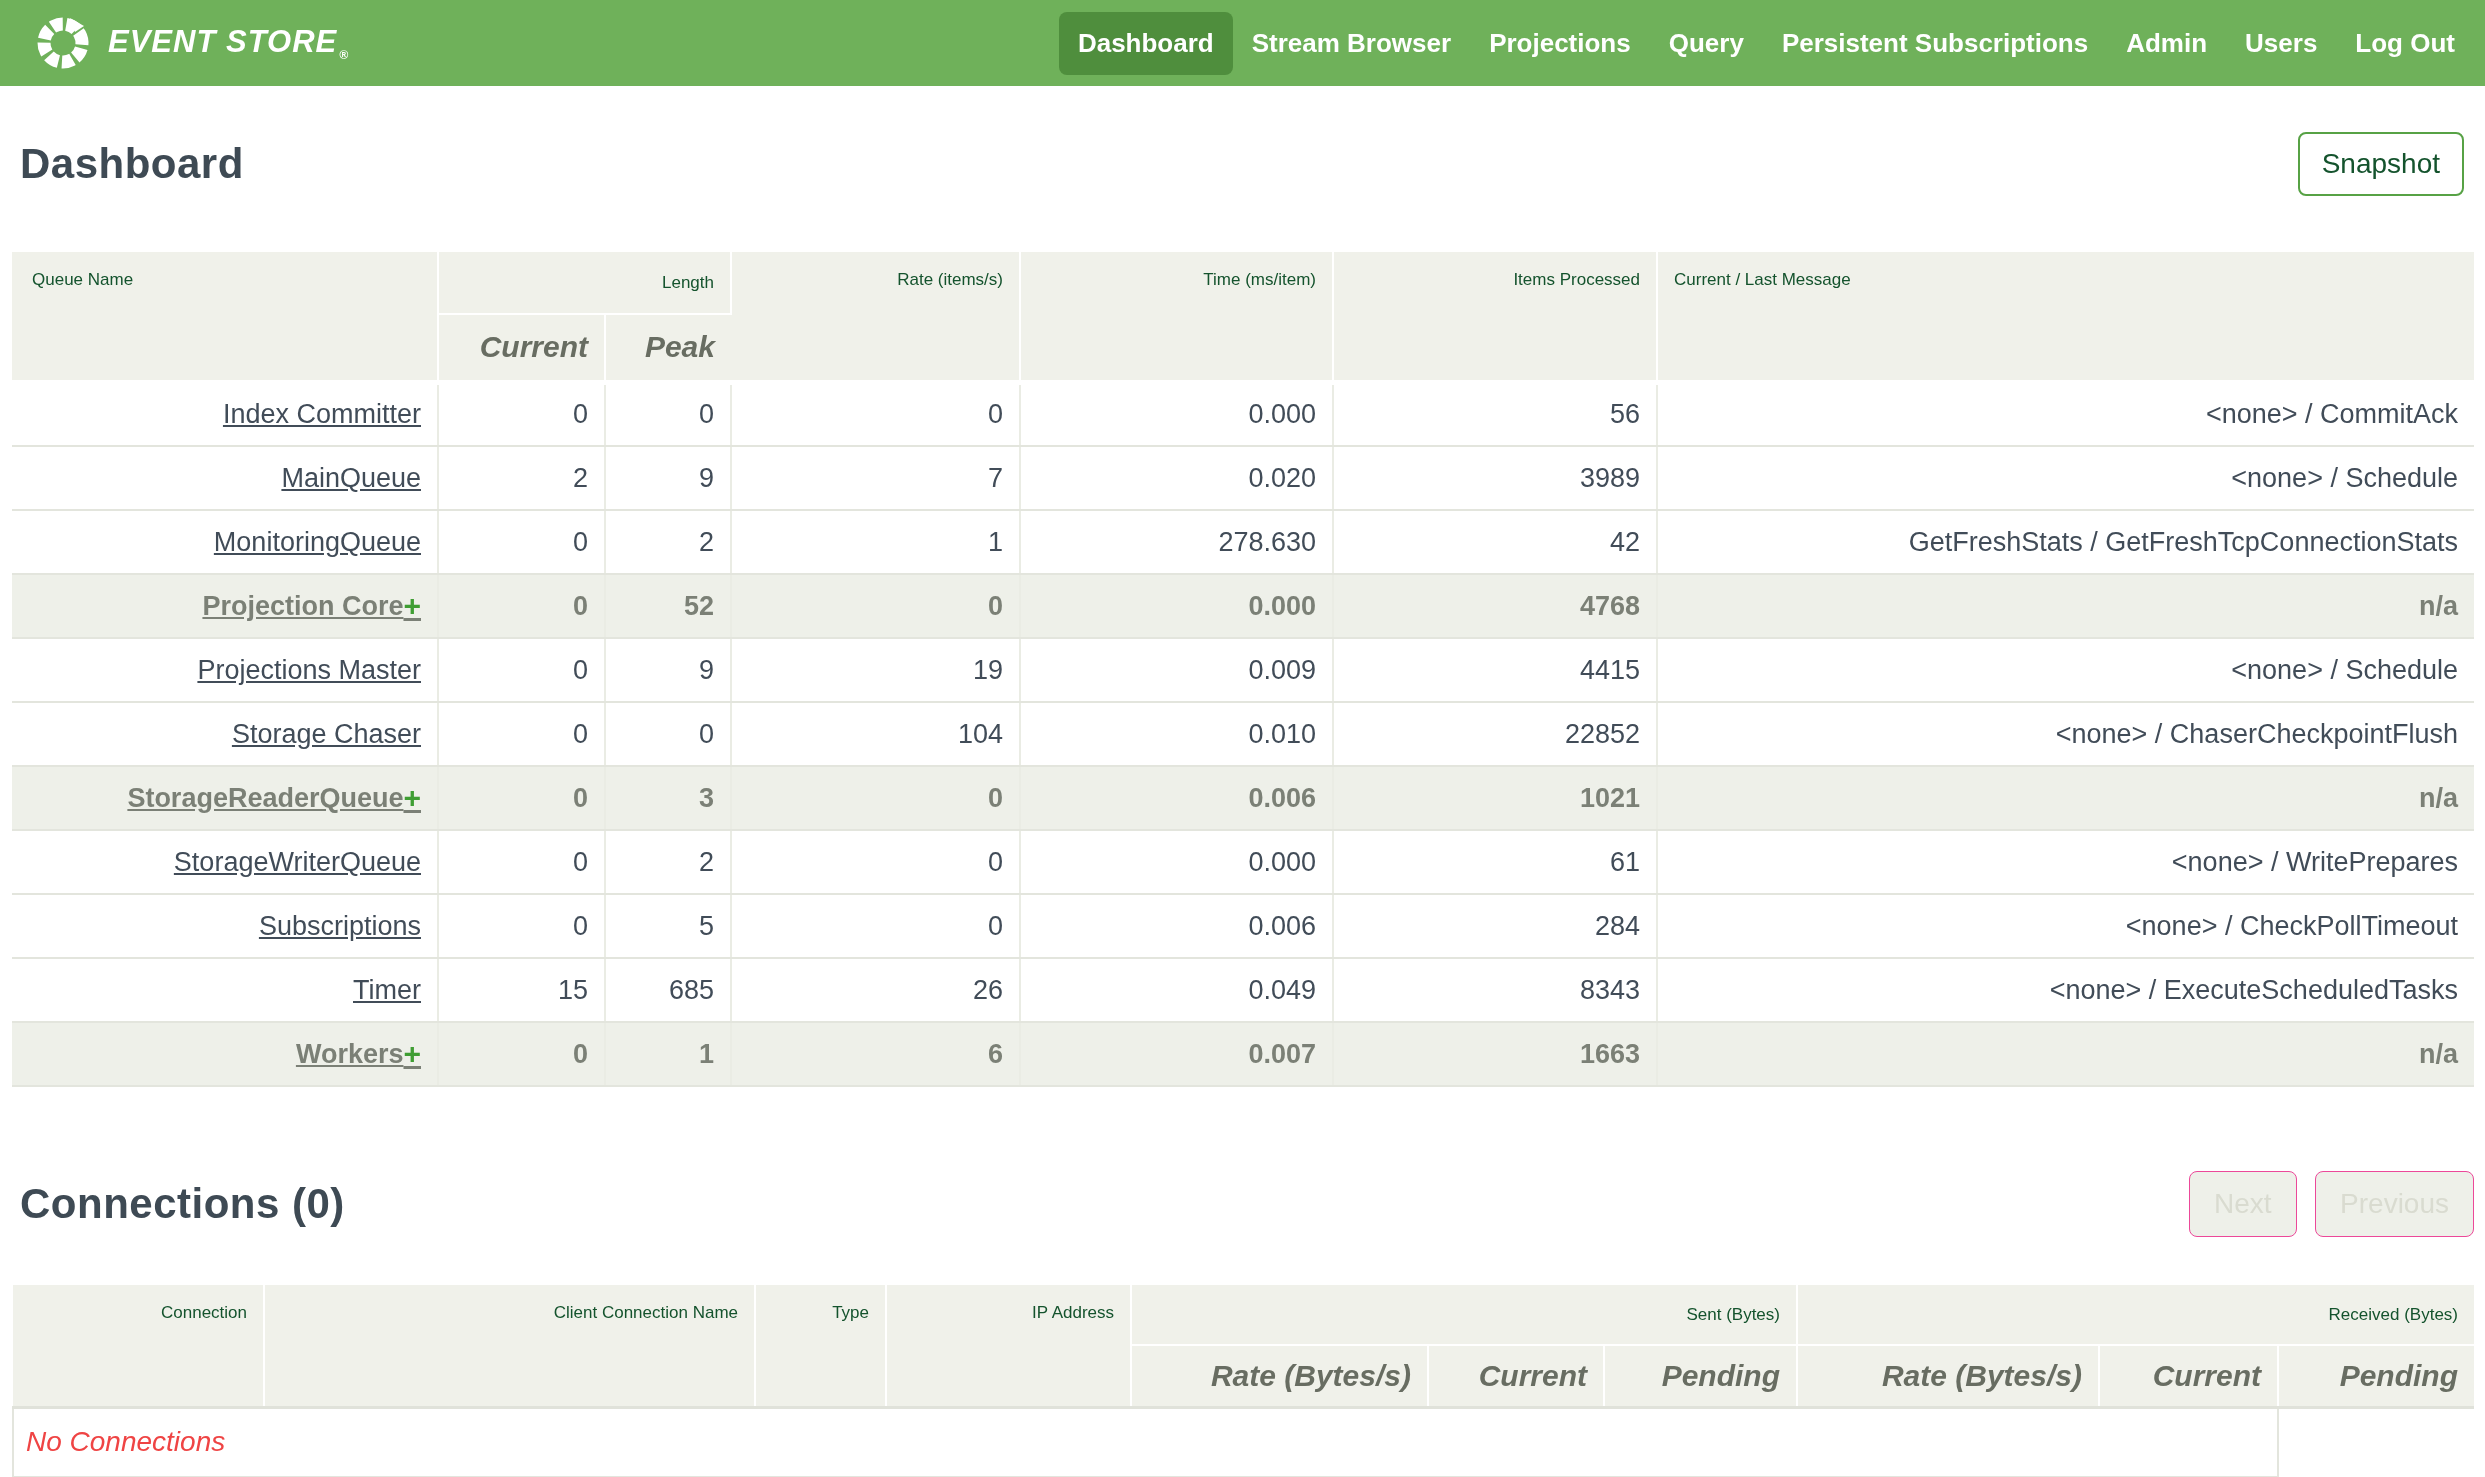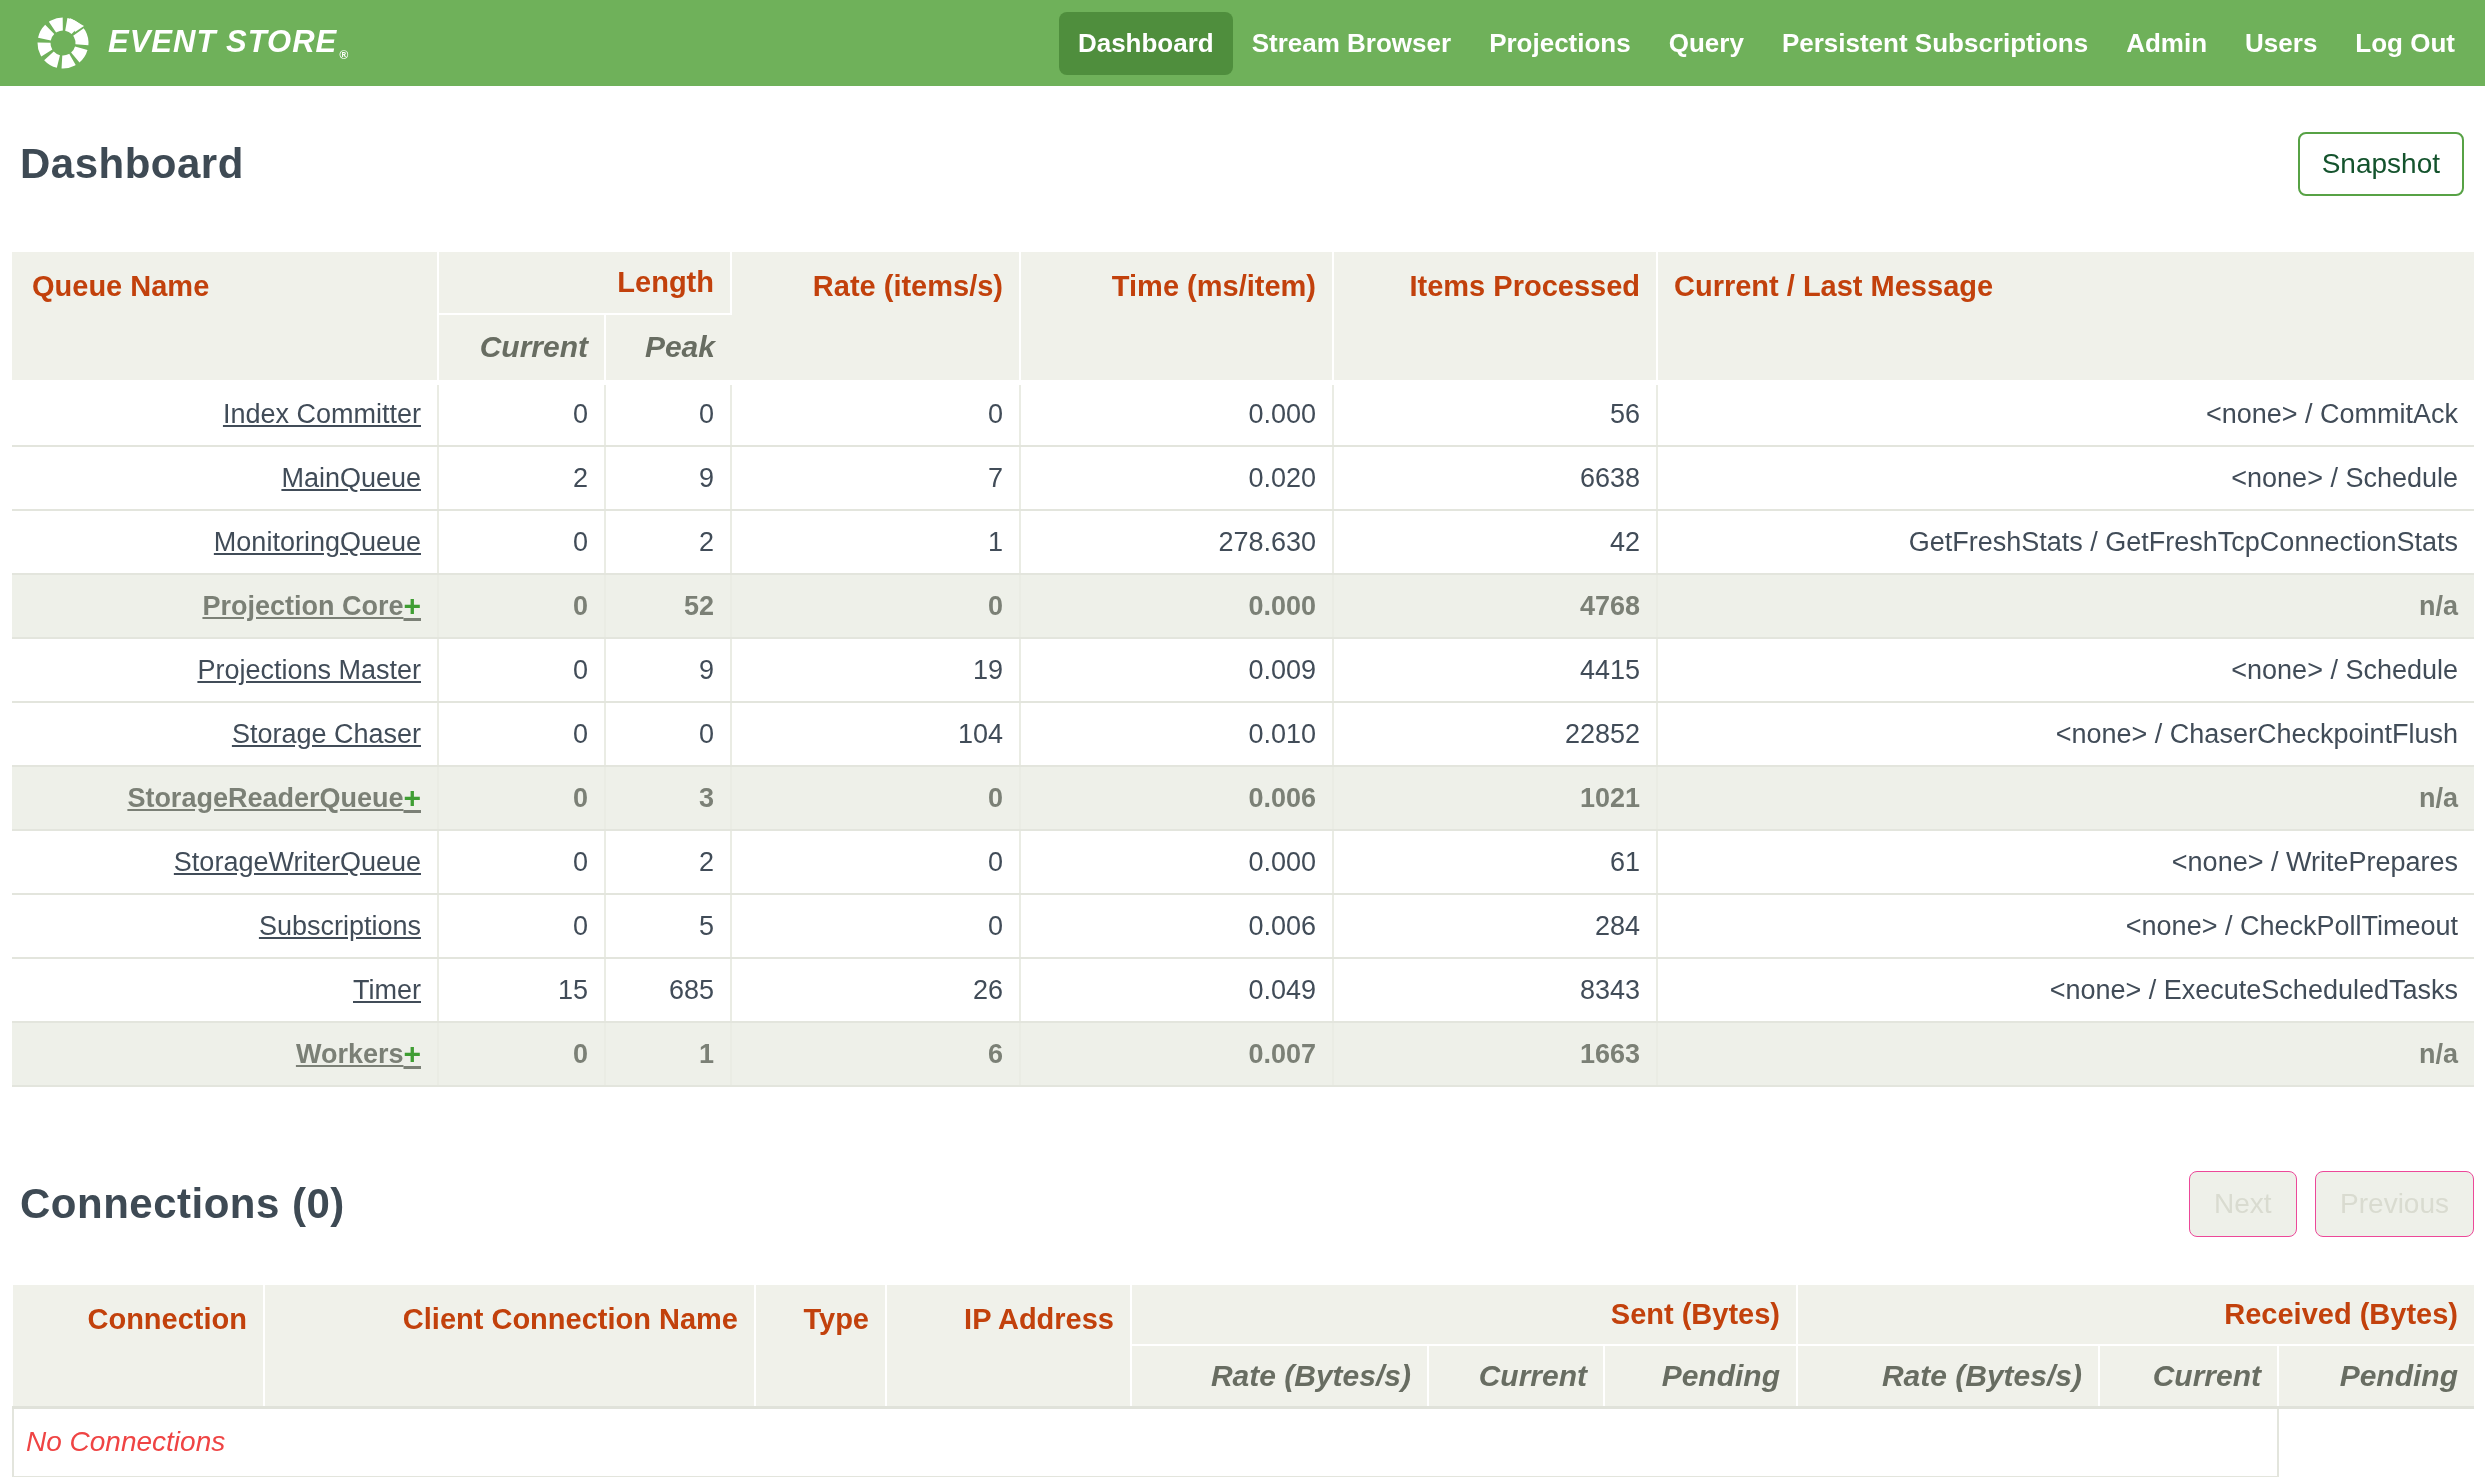--- a/index.html
+++ b/index.html
@@ -43,21 +43,21 @@
   .snapshot-btn {
     background: #ffffff; border: 2px solid #57a245; color: #14532d;
     font-size: 28px; font-family: inherit; padding: 14px 22px; border-radius: 8px;
     cursor: pointer;
   }
 
   
   table { border-collapse: collapse; width: 100%; table-layout: fixed; }
   .queue-table { margin-top: 56px; }
   thead th {
-    background: #f0f1ea; color: #c2410c; font-size: 29px; font-weight: bold;
+    background: #f0f1ea; color: #14532d; font-size: 17px; font-weight: normal;
     padding: 0 16px; border-right: 2px solid #ffffff;
   }
   thead th:last-child { border-right: none; }
   .queue-table thead tr:first-child { height: 62px; }
   .queue-table thead tr:last-child { height: 68px; }
   th.vtop { vertical-align: top; padding-top: 18px; }
   th.ar { text-align: right; }
   th.al { text-align: left; }
   th.name-h { padding-left: 20px; }
   th.len { border-bottom: 2px solid #ffffff; }
@@ -186,21 +186,21 @@
     <td class="namecell">
       <span class="namewrap">
         <span class="f-name">MainQueue</span>
 
       </span>
     </td>
     <td class="num f-current">2</td>
     <td class="num f-peak">9</td>
     <td class="num f-rate">7</td>
     <td class="num f-time">0.020</td>
-    <td class="num f-items">6638</td>
+    <td class="num f-items">3989</td>
     <td class="msg f-msg">&lt;none&gt; / Schedule</td>
   </tr>
 
   <tr>
     <td class="namecell">
       <span class="namewrap">
         <span class="f-name">MonitoringQueue</span>
 
       </span>
     </td>

